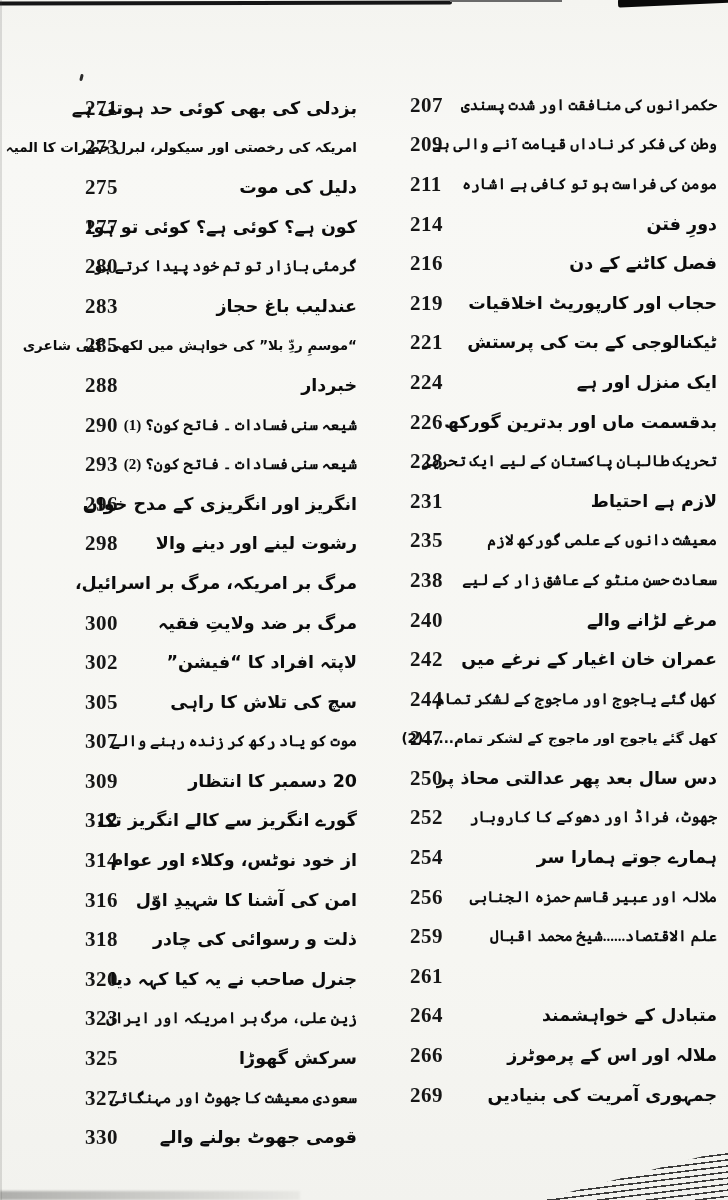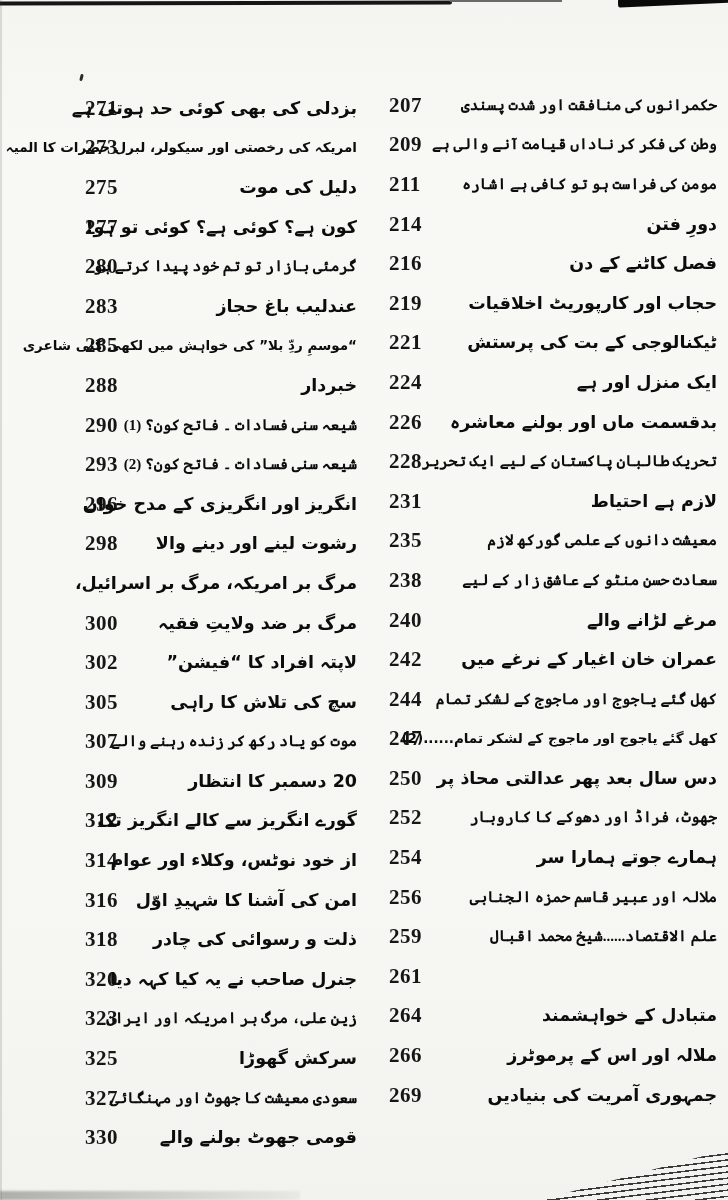--- a/index.html
+++ b/index.html
@@ -27,21 +27,21 @@
   .col{position:absolute;}
   .col-left{left:0;top:88px;width:358px;}
   .col-right{left:368px;top:85px;width:350px;}
   .row{position:relative;height:39.6px;}
   .num{
     position:absolute;top:50%;transform:translateY(-50%);
     font-family:"Liberation Serif", serif;font-weight:700;
     font-size:21px;color:#161616;letter-spacing:0.5px;
   }
   .col-left .num{left:85px;}
-  .col-right .num{left:21px;text-align:center;}
+  .col-right .num{left:42px;text-align:center;}
   .title{
     position:absolute;right:1px;top:50%;transform:translateY(-50%);
     direction:rtl;unicode-bidi:plaintext;white-space:nowrap;
     font-weight:700;font-size:17.5px;color:#0c0c0c;
   }
   .title.lg{font-size:15px;font-family:Liberation Serif, serif;}
   .title.xl{font-size:13.5px;}
 </style>
 </head>
 <body>
@@ -81,21 +81,21 @@
       <div class="row">
         <span class="num">221</span>
         <span class="title">ٹیکنالوجی کے بت کی پرستش</span>
       </div>
       <div class="row">
         <span class="num">224</span>
         <span class="title">ایک منزل اور ہے</span>
       </div>
       <div class="row">
         <span class="num">226</span>
-        <span class="title">بدقسمت ماں اور بولنے معاشرہ</span>
+        <span class="title">بدقسمت ماں اور بدترین گورکھ</span>
       </div>
       <div class="row">
         <span class="num">228</span>
         <span class="title lg">تحریک طالبان پاکستان کے لیے ایک تحریر</span>
       </div>
       <div class="row">
         <span class="num">231</span>
         <span class="title">لازم ہے احتیاط</span>
       </div>
       <div class="row">

